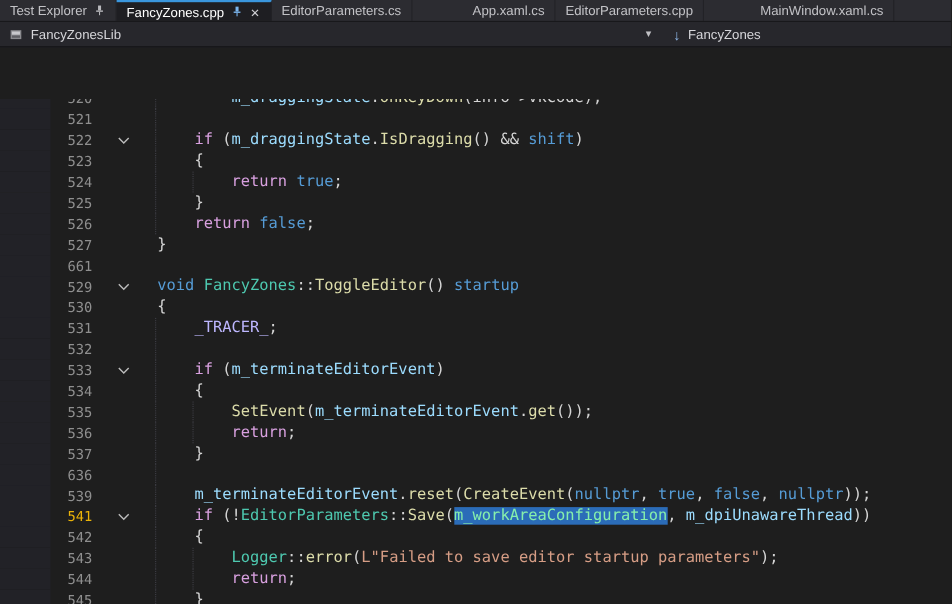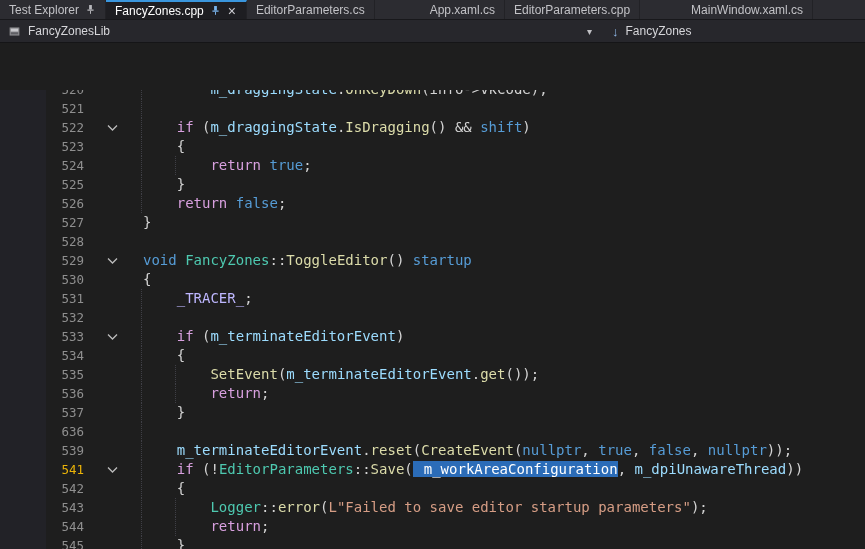--- a/index.html
+++ b/index.html
@@ -70,21 +70,21 @@
   .guide { position:absolute; top:0; bottom:0; width:0; border-left:1px dotted #3f3f46; }
 
   .tok-pl { color:var(--tok-pl,#d4d4d4); }
   .tok-kc { color:var(--tok-kc,#d8a0df); }
   .tok-kw { color:var(--tok-kw,#569cd6); }
   .tok-ty { color:var(--tok-ty,#4ec9b0); }
   .tok-fn { color:var(--tok-fn,#dcdcaa); }
   .tok-va { color:var(--tok-va,#9cdcfe); }
   .tok-st { color:var(--tok-st,#d69d85); }
   .tok-mc { color:var(--tok-mc,#beb7ff); }
-  .tok-sel { color:#ffffff; background:var(--sel-bg,#2b6cb8);padding-left:11px; }
+  .tok-sel { color:#86efac; background:var(--sel-bg,#2b6cb8); }
 </style>
 </head>
 <body>
 
 <div class="window">
 
   <div class="tabbar" id="tabbar">
       <div class="tab">
         <span>Test Explorer</span>
         <span class="pin">
@@ -148,21 +148,21 @@
         <div class="line"><div class="ln-margin"></div><div class="ln-num">520</div><div class="ln-fold"></div><div class="ln-code"><span class="guide" style="left: calc(0ch + 1px);"></span><span class="tok-pl">        </span><span class="tok-va">m_draggingState</span><span class="tok-pl">.</span><span class="tok-fn">OnKeyDown</span><span class="tok-pl">(info-&gt;vkCode);</span></div></div>
         <div class="line"><div class="ln-margin"></div><div class="ln-num">521</div><div class="ln-fold"></div><div class="ln-code"><span class="guide" style="left: calc(0ch + 1px);"></span></div></div>
         <div class="line"><div class="ln-margin"></div><div class="ln-num">522</div><div class="ln-fold"><svg width="11" height="8" viewBox="0 0 11 8">
               <path d="M1 1.5 L5.5 6 L10 1.5" stroke="#bcbcbc" stroke-width="1.3" fill="none"></path>
             </svg></div><div class="ln-code"><span class="guide" style="left: calc(0ch + 1px);"></span><span class="tok-pl">    </span><span class="tok-kc">if</span><span class="tok-pl"> (</span><span class="tok-va">m_draggingState</span><span class="tok-pl">.</span><span class="tok-fn">IsDragging</span><span class="tok-pl">() &amp;&amp; </span><span class="tok-kw">shift</span><span class="tok-pl">)</span></div></div>
         <div class="line"><div class="ln-margin"></div><div class="ln-num">523</div><div class="ln-fold"></div><div class="ln-code"><span class="guide" style="left: calc(0ch + 1px);"></span><span class="tok-pl">    {</span></div></div>
         <div class="line"><div class="ln-margin"></div><div class="ln-num">524</div><div class="ln-fold"></div><div class="ln-code"><span class="guide" style="left: calc(0ch + 1px);"></span><span class="guide" style="left: calc(4ch + 1px);"></span><span class="tok-pl">        </span><span class="tok-kc">return</span><span class="tok-pl"> </span><span class="tok-kw">true</span><span class="tok-pl">;</span></div></div>
         <div class="line"><div class="ln-margin"></div><div class="ln-num">525</div><div class="ln-fold"></div><div class="ln-code"><span class="guide" style="left: calc(0ch + 1px);"></span><span class="tok-pl">    }</span></div></div>
         <div class="line"><div class="ln-margin"></div><div class="ln-num">526</div><div class="ln-fold"></div><div class="ln-code"><span class="guide" style="left: calc(0ch + 1px);"></span><span class="tok-pl">    </span><span class="tok-kc">return</span><span class="tok-pl"> </span><span class="tok-kw">false</span><span class="tok-pl">;</span></div></div>
         <div class="line"><div class="ln-margin"></div><div class="ln-num">527</div><div class="ln-fold"></div><div class="ln-code"><span class="tok-pl">}</span></div></div>
-        <div class="line"><div class="ln-margin"></div><div class="ln-num">528</div><div class="ln-fold"></div><div class="ln-code"></div></div>
+        <div class="line"><div class="ln-margin"></div><div class="ln-num">661</div><div class="ln-fold"></div><div class="ln-code"></div></div>
         <div class="line"><div class="ln-margin"></div><div class="ln-num">529</div><div class="ln-fold"><svg width="11" height="8" viewBox="0 0 11 8">
               <path d="M1 1.5 L5.5 6 L10 1.5" stroke="#bcbcbc" stroke-width="1.3" fill="none"></path>
             </svg></div><div class="ln-code"><span class="tok-kw">void</span><span class="tok-pl"> </span><span class="tok-ty">FancyZones</span><span class="tok-pl">::</span><span class="tok-fn">ToggleEditor</span><span class="tok-pl">() </span><span class="tok-kw">startup</span></div></div>
         <div class="line"><div class="ln-margin"></div><div class="ln-num">530</div><div class="ln-fold"></div><div class="ln-code"><span class="tok-pl">{</span></div></div>
         <div class="line"><div class="ln-margin"></div><div class="ln-num">531</div><div class="ln-fold"></div><div class="ln-code"><span class="guide" style="left: calc(0ch + 1px);"></span><span class="tok-pl">    </span><span class="tok-mc">_TRACER_</span><span class="tok-pl">;</span></div></div>
         <div class="line"><div class="ln-margin"></div><div class="ln-num">532</div><div class="ln-fold"></div><div class="ln-code"><span class="guide" style="left: calc(0ch + 1px);"></span></div></div>
         <div class="line"><div class="ln-margin"></div><div class="ln-num">533</div><div class="ln-fold"><svg width="11" height="8" viewBox="0 0 11 8">
               <path d="M1 1.5 L5.5 6 L10 1.5" stroke="#bcbcbc" stroke-width="1.3" fill="none"></path>
             </svg></div><div class="ln-code"><span class="guide" style="left: calc(0ch + 1px);"></span><span class="tok-pl">    </span><span class="tok-kc">if</span><span class="tok-pl"> (</span><span class="tok-va">m_terminateEditorEvent</span><span class="tok-pl">)</span></div></div>
         <div class="line"><div class="ln-margin"></div><div class="ln-num">534</div><div class="ln-fold"></div><div class="ln-code"><span class="guide" style="left: calc(0ch + 1px);"></span><span class="tok-pl">    {</span></div></div>

